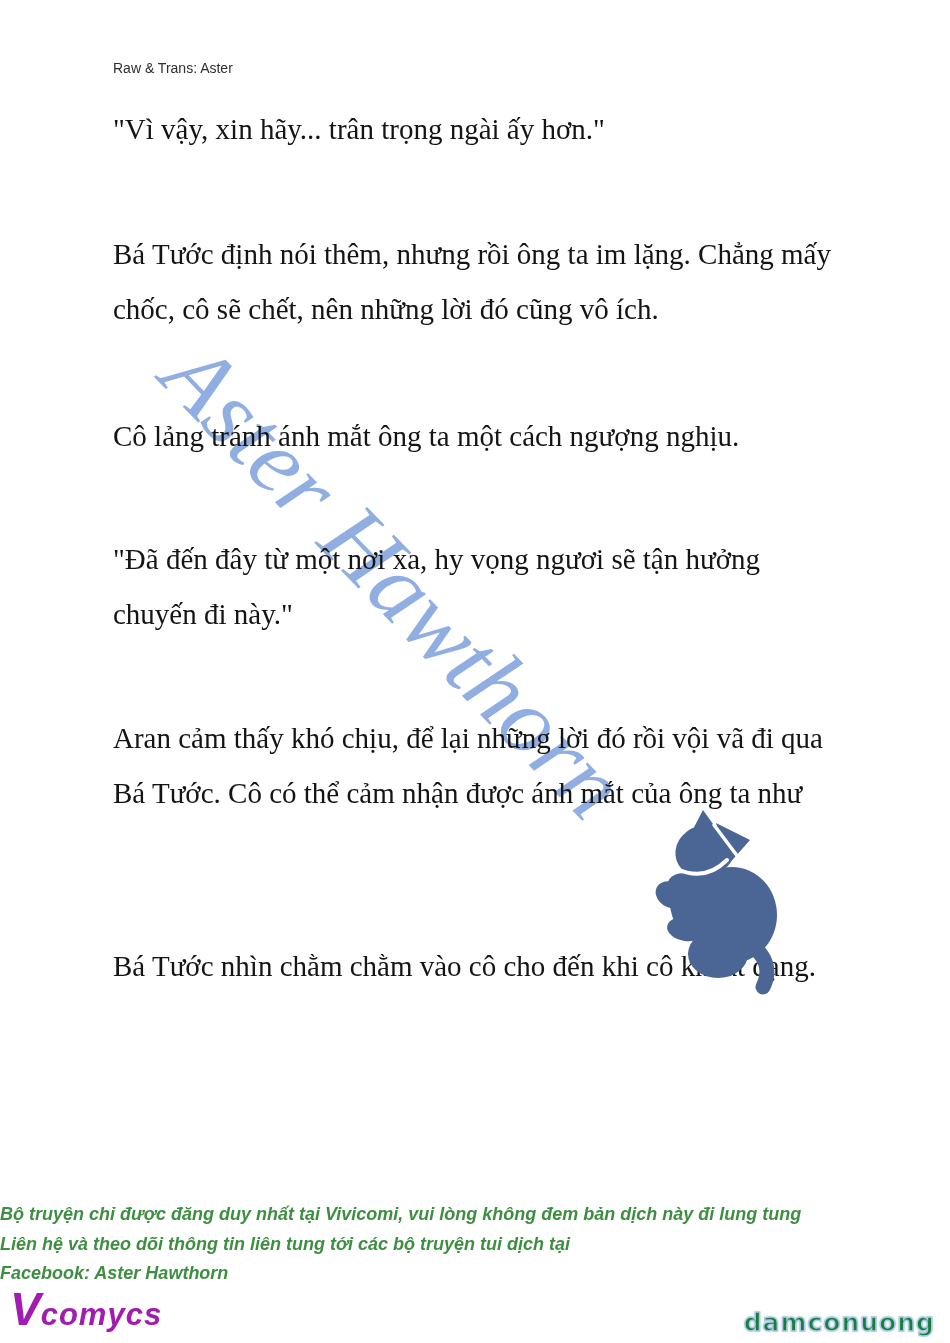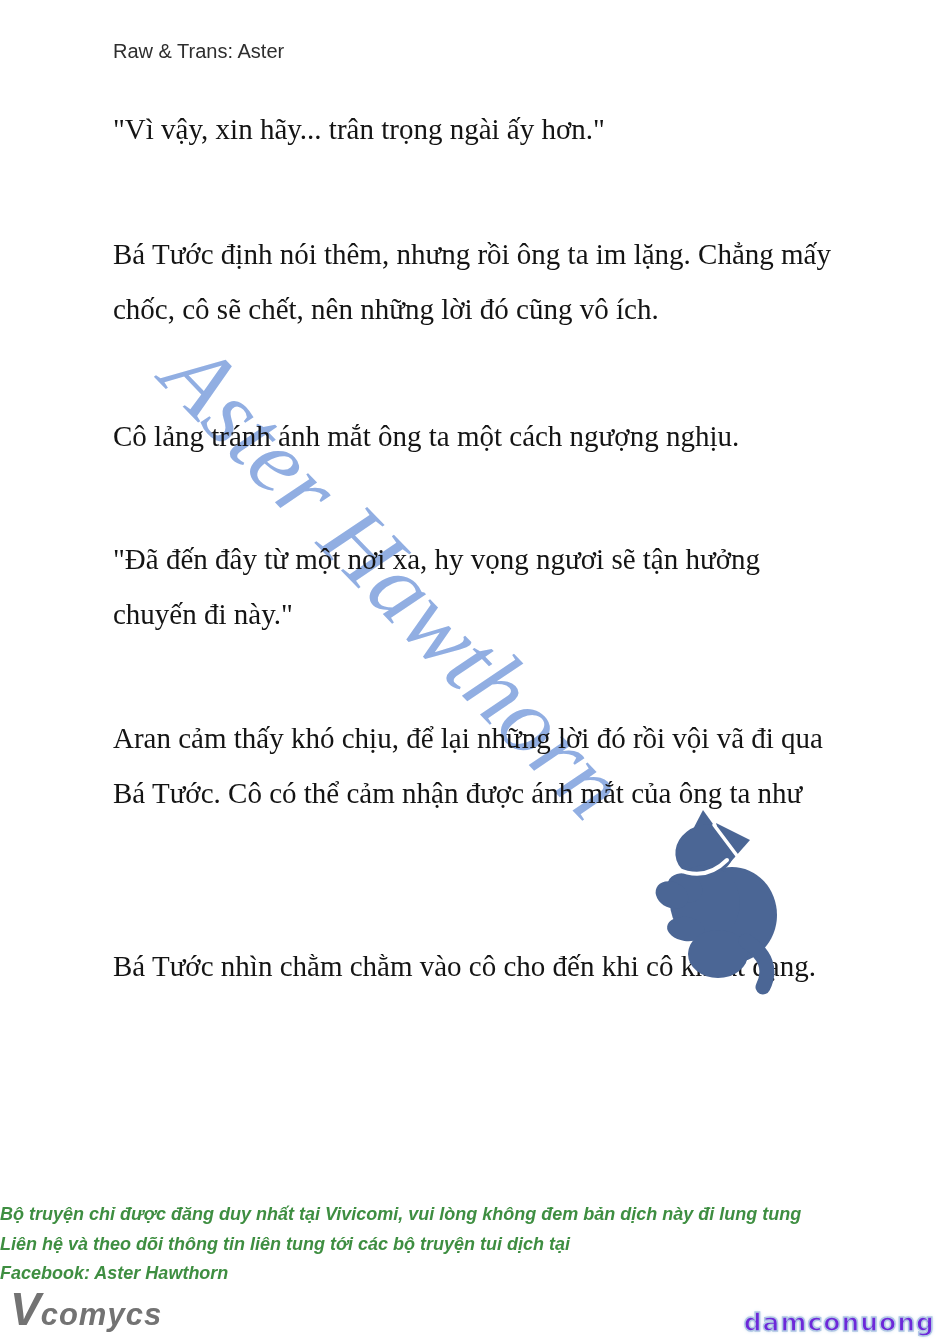--- a/index.html
+++ b/index.html
@@ -7,23 +7,23 @@
     position: relative;
     width: 950px;
     height: 1343px;
     background: #ffffff;
     overflow: hidden;
     font-family: "Liberation Serif", serif;
   }
   .credits {
     position: absolute;
     left: 113px;
-    top: 40px;
+    top: 60px;
     font-family: "Liberation Sans", sans-serif;
-    font-size: 20px;
+    font-size: 14px;
     color: #2e2e2e;
     z-index: 2;
   }
   .watermark {
     position: absolute;
     left: 215px;
     top: 325px;
     font-family: "Liberation Serif", serif;
     font-style: italic;
     font-size: 96px;
@@ -72,36 +72,36 @@
   }
   .vcomycs {
     position: absolute;
     left: 10px;
     top: 1282px;
     font-family: "Liberation Sans", sans-serif;
     font-weight: bold;
     font-style: italic;
     font-size: 31px;
     letter-spacing: 1px;
-    color: #737373;
+    color: #a21caf;
     z-index: 2;
   }
   .vcomycs::first-letter {
     font-size: 46px;
     letter-spacing: 0;
   }
   .damconuong {
     position: absolute;
     right: 15px;
     top: 1308px;
     font-family: "DejaVu Sans", sans-serif;
     font-weight: bold;
     font-size: 25px;
     letter-spacing: 1px;
-    color: #6d28d9;
+    color: #15803d;
     -webkit-text-stroke: 1.5px #b0c8e4;
     text-shadow: 0 0 4px #d4e2f2, 0 0 2px #b0c8e4;
     z-index: 2;
   }
 </style>
 </head>
 <body>
 
 <div class="page">
 

